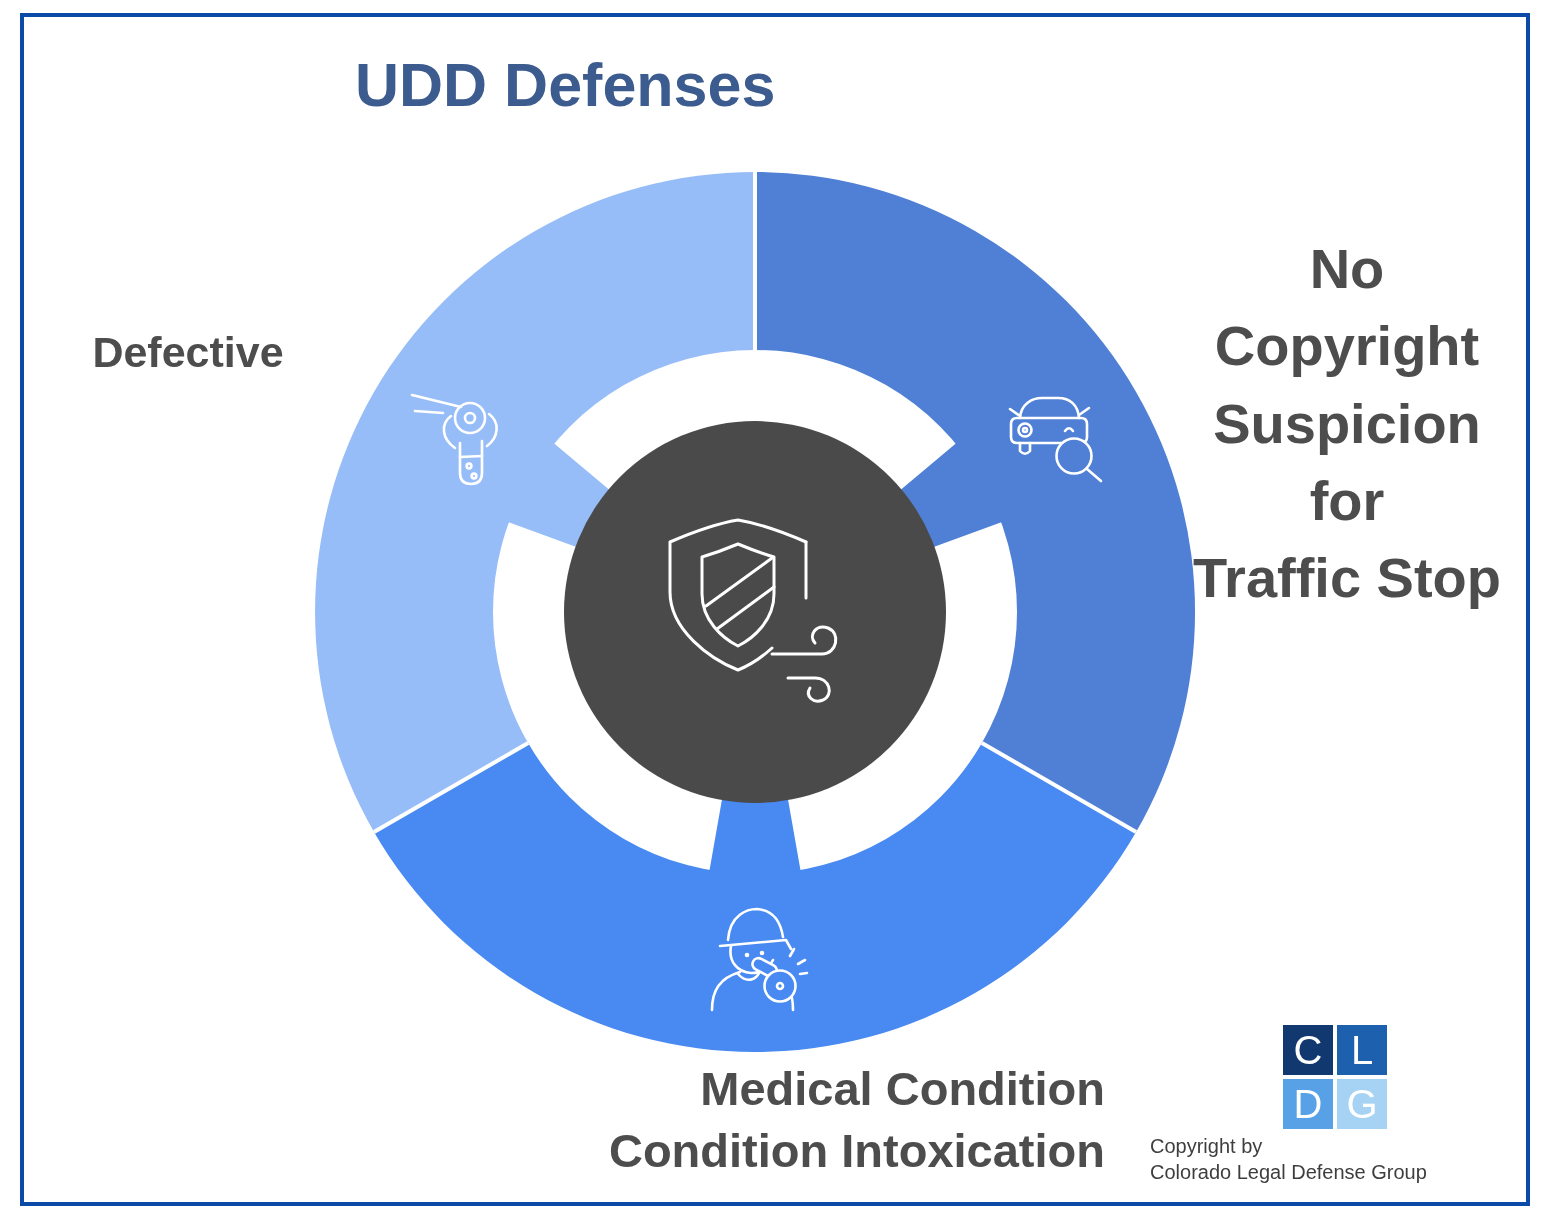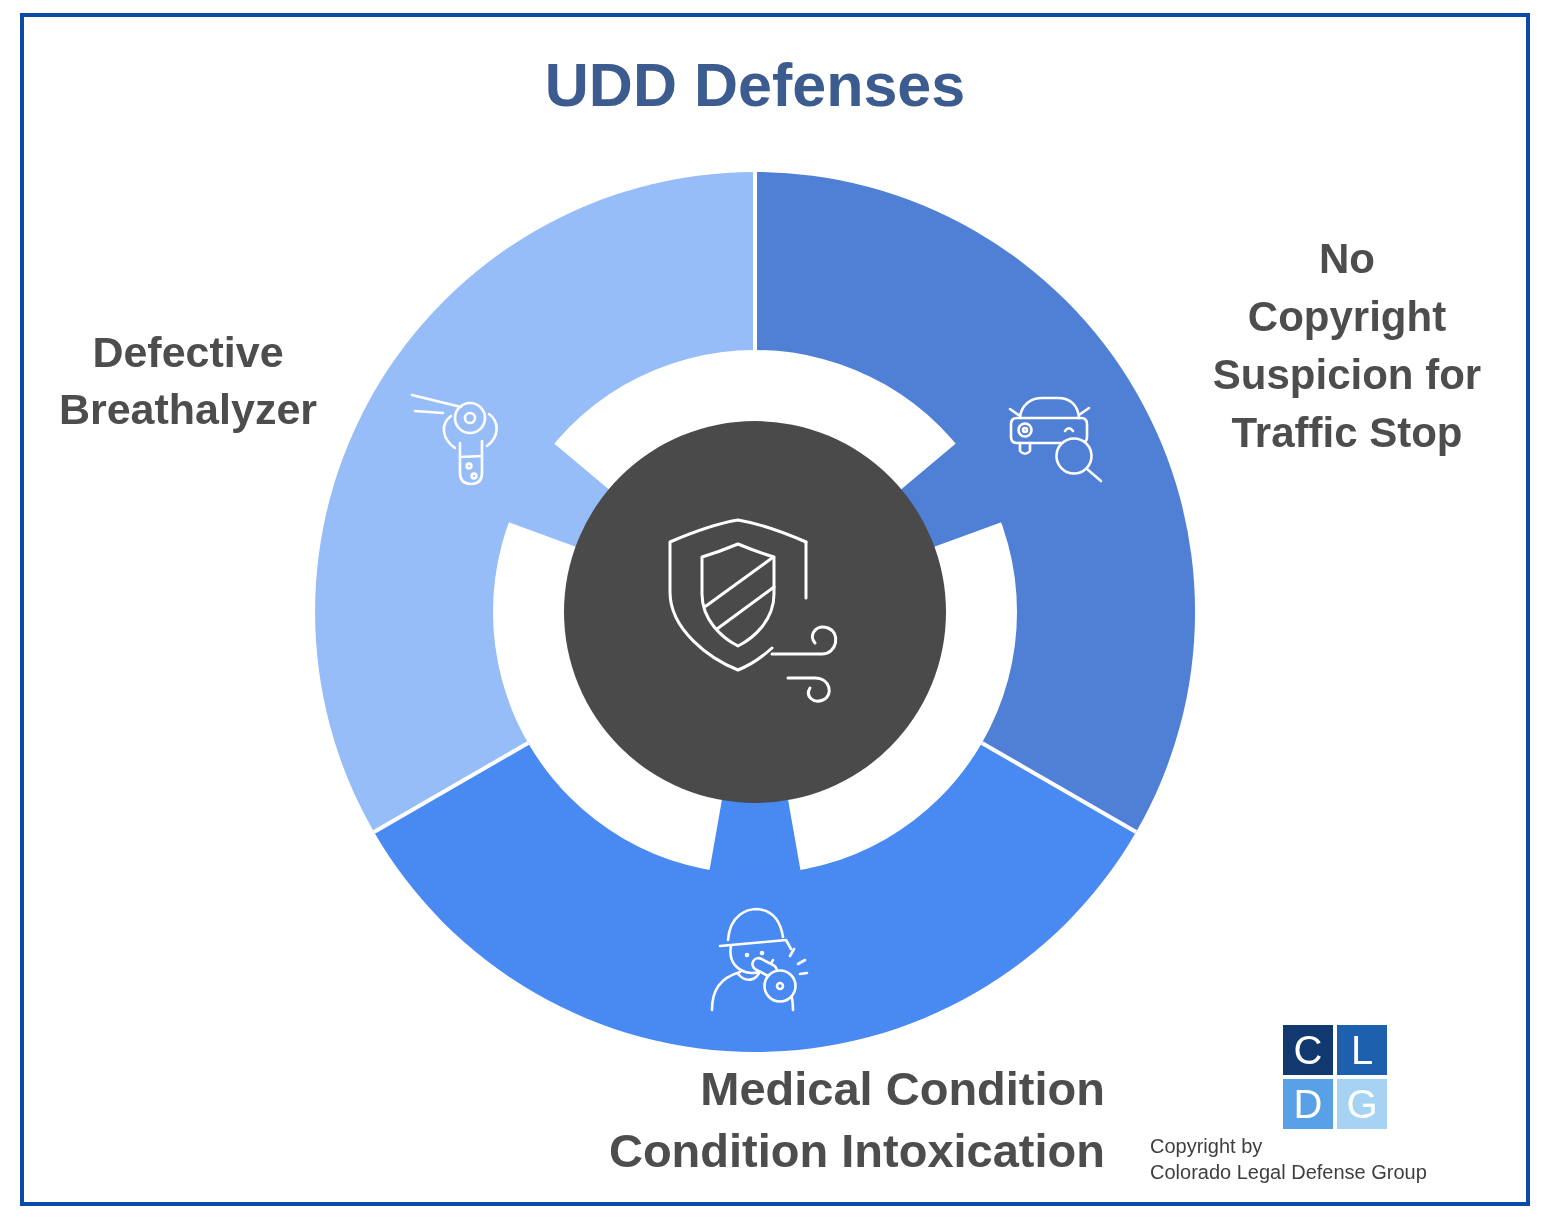--- a/index.html
+++ b/index.html
@@ -5,38 +5,38 @@
   :root{
     --frame-border:#0C4AA8; --title-text:#3C5B8E; --label-text:#4D4D4D;
     --center-circle:#4A4A4A; --icon-stroke:#FFFFFF; --divider:#FFFFFF;
     --segment-light:#97BDF8; --segment-medium:#5080D6; --segment-bright:#4889F2;
   }
   html,body{margin:0;padding:0;background:#fff;}
   .canvas{position:relative;width:1544px;height:1226px;background:#fff;overflow:hidden;
           font-family:"Liberation Sans",sans-serif;}
   .frame{position:absolute;left:20px;top:13px;right:14px;bottom:20px;
          border:4px solid var(--frame-border);pointer-events:none;}
-  .title{position:absolute;left:355px;top:50px;width:800px;margin:0;text-align:center;
+  .title{position:absolute;left:355px;top:50px;width:800px;margin:0;
          font-size:61px;font-weight:bold;color:var(--title-text);letter-spacing:0px;}
   .donut{position:absolute;left:0;top:0;width:1544px;height:1226px;}
   .fill-light{fill:var(--segment-light);}
   .fill-medium{fill:var(--segment-medium);}
   .fill-bright{fill:var(--segment-bright);}
   .divider-line{stroke:var(--divider);stroke-width:4;fill:none;}
   .center-circle{fill:var(--center-circle);}
   .icon path,.icon circle,.icon rect,.icon line{
     fill:none;stroke:var(--icon-stroke);stroke-width:2.6;
     stroke-linecap:round;stroke-linejoin:round;}
   .icon-center path{stroke-width:3;}
   .icon .mask-medium{fill:var(--segment-medium);}
   .icon .mask-bright{fill:var(--segment-bright);}
   .icon .dot-fill{fill:var(--icon-stroke);stroke:none;}
   .label{position:absolute;text-align:center;font-weight:bold;color:var(--label-text);}
   .label-left{left:28px;top:296px;width:320px;font-size:43px;line-height:1.32;margin-top:28px;}
-  .label-right{left:1182px;top:230px;width:330px;font-size:42px;line-height:1.38;}
+  .label-right{left:1182px;top:230px;width:330px;font-size:56px;line-height:1.38;}
   .label-bottom{left:395px;top:1058px;width:710px;font-size:47px;line-height:1.32;text-align:right;}
   .logo{position:absolute;left:1283px;top:1025px;}
   .logo text{font-family:"Liberation Sans",sans-serif;font-size:40px;fill:#fff;}
   .copyright{position:absolute;left:1150px;top:1133px;width:372px;text-align:left;
              font-size:20px;line-height:1.32;color:#3E3E3E;font-weight:normal;}
 </style>
 </head>
 <body>
 
 <div class="canvas">
@@ -109,21 +109,20 @@
       <circle class="mask-bright" cx="80" cy="88" r="15.5"></circle>
       <circle cx="80" cy="88" r="3"></circle>
       <path d="M90,58 L94,51"></path>
       <path d="M98,66 L105,62"></path>
       <path d="M100,76 L107,75"></path>
     </g>
   </svg>
 
   <div class="label label-left">
     <div>Defective</div>
-    <div>Breathalyzer</div>
   </div>
   <div class="label label-right">
     <div>No</div>
     <div>Copyright</div>
     <div>Suspicion for</div>
     <div>Traffic Stop</div>
   </div>
   <div class="label label-bottom">
     <div>Medical Condition</div>
     <div>Condition Intoxication</div>

